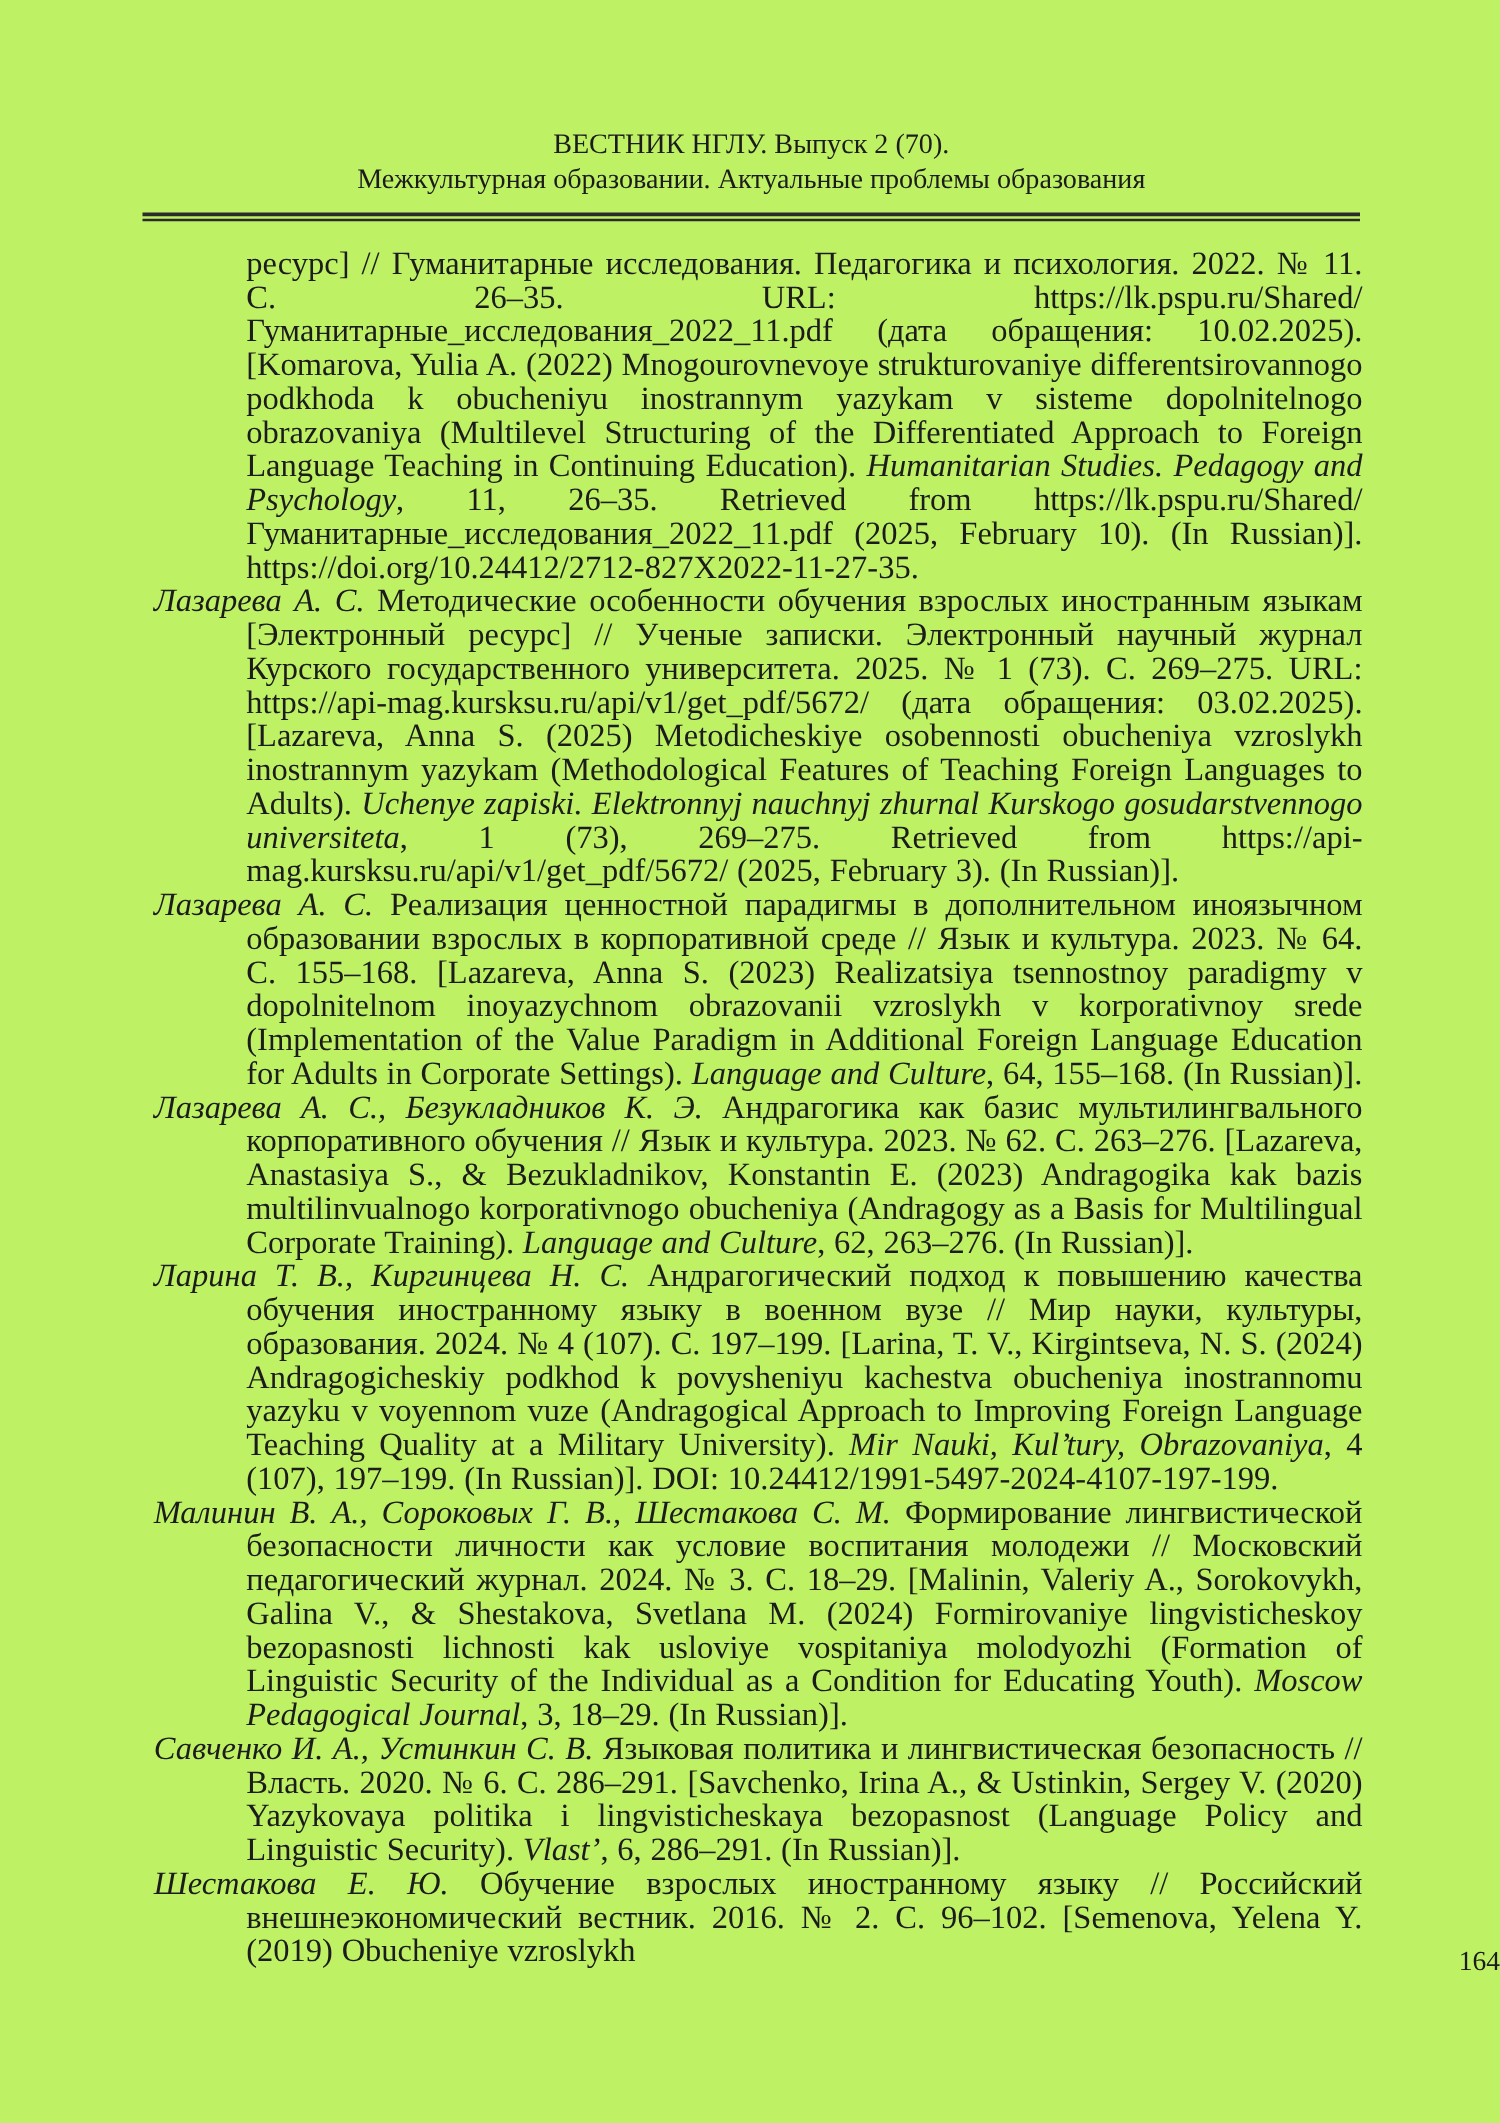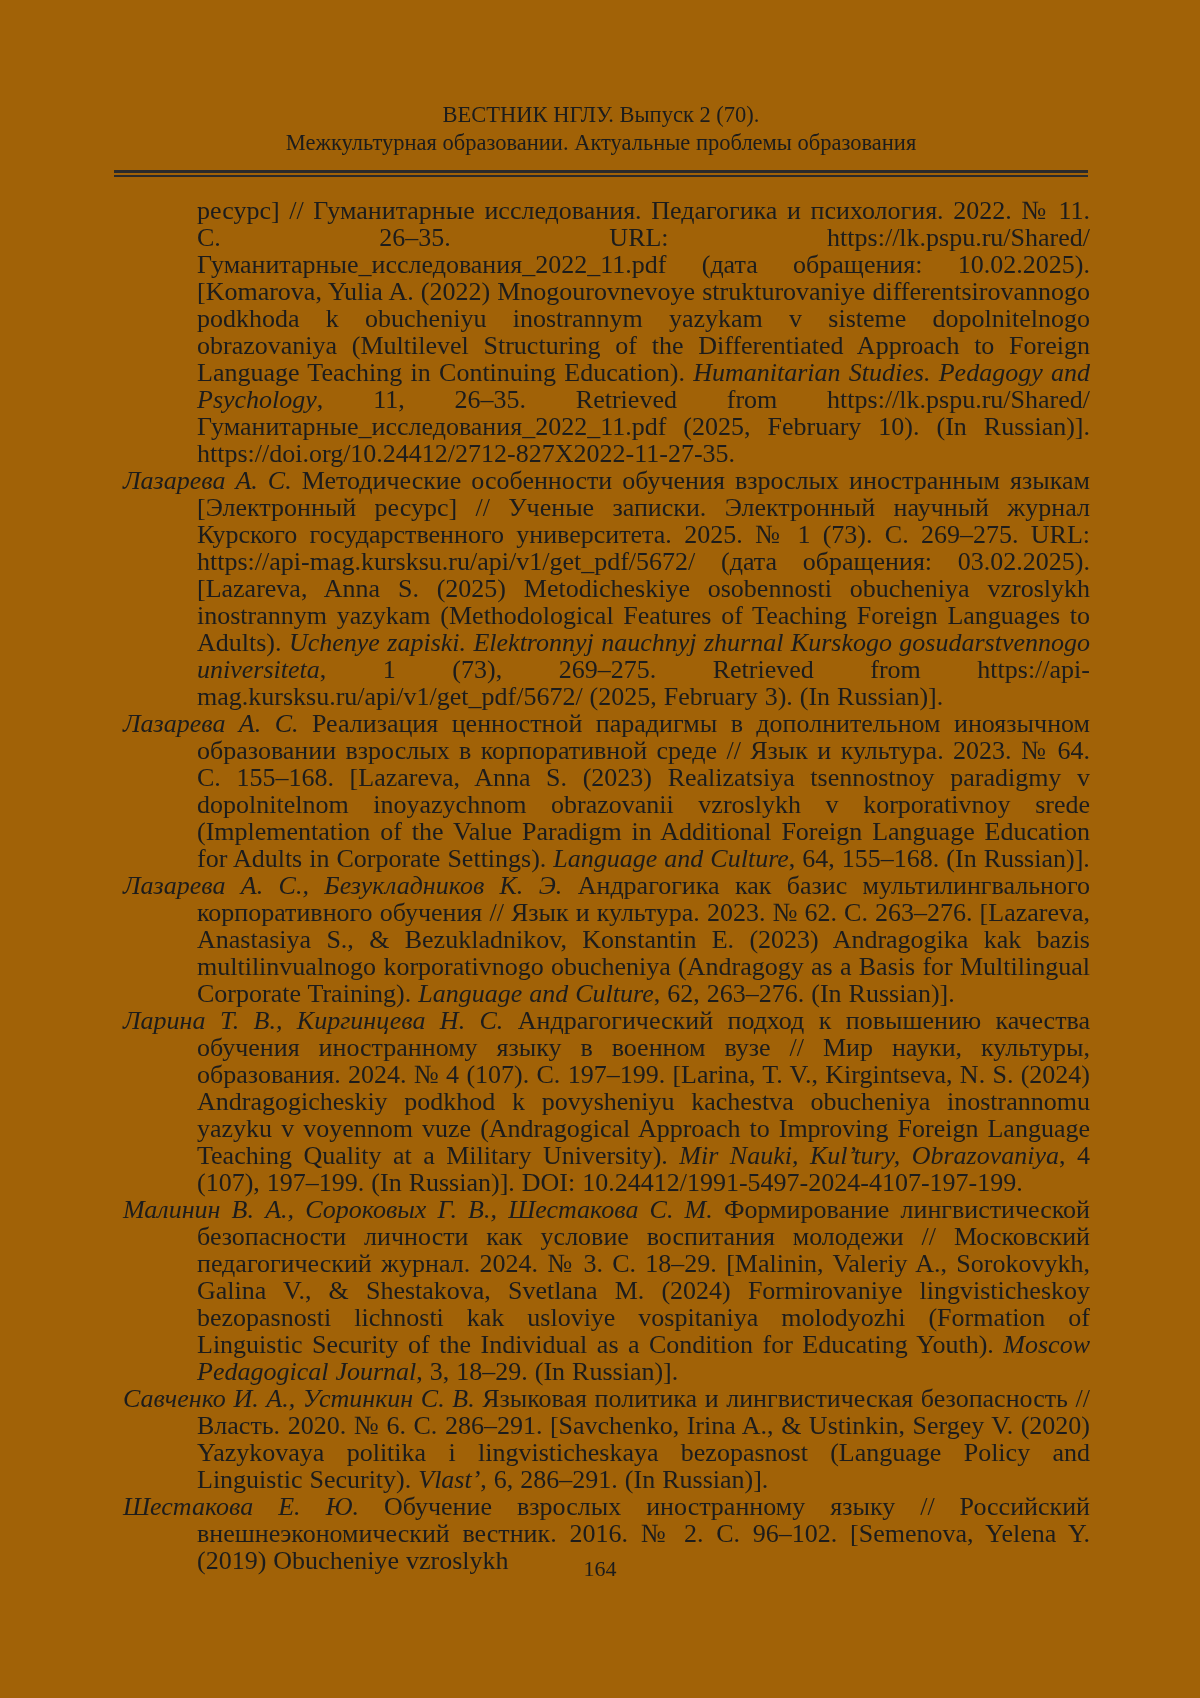--- a/index.html
+++ b/index.html
@@ -1,20 +1,20 @@
 <!DOCTYPE html>
 <html><head>
 <meta charset="utf-8">
 <style>
   html, body { margin: 0; padding: 0; background: #ffffff; }
   .page {
     position: relative;
     width: 1200px;
     height: 1698px;
-    background: #a16207;
+    background: #bef264;
     color: #1c1c1c;
     font-family: "Liberation Serif", "DejaVu Serif", serif;
     overflow: hidden;
     box-sizing: border-box;
   }
   .header {
     padding-top: 101px;
     margin-left: 114px;
     margin-right: 112px;
     text-align: center;
@@ -41,21 +41,21 @@
   }
   p.ref.continuation {
     text-indent: 0;
   }
   .italic { font-style: italic; }
   .pagenum {
     position: absolute;
     top: 1556px;
     left: 0;
     width: 100%;
-    text-align: center;
+    text-align: right;
     font-size: 22px;
     line-height: 26px;
   }
 </style>
 </head>
 <body>
 
 <div class="page">
   <div class="header">
     <div>ВЕСТНИК НГЛУ. Выпуск 2 (70).</div>

